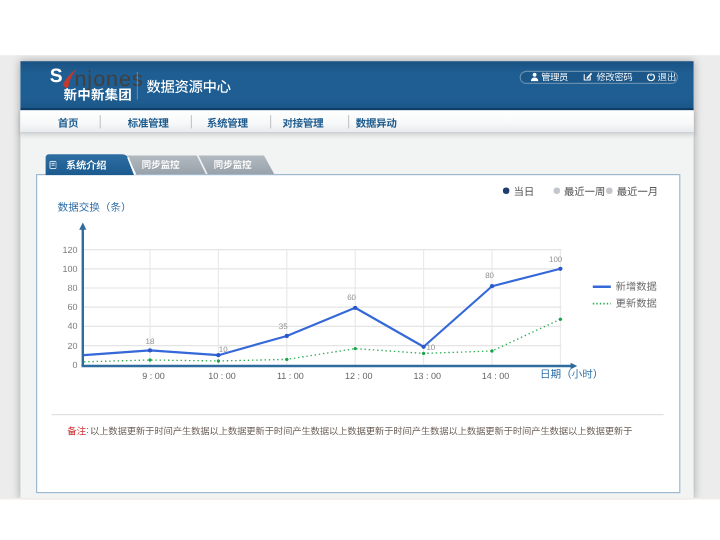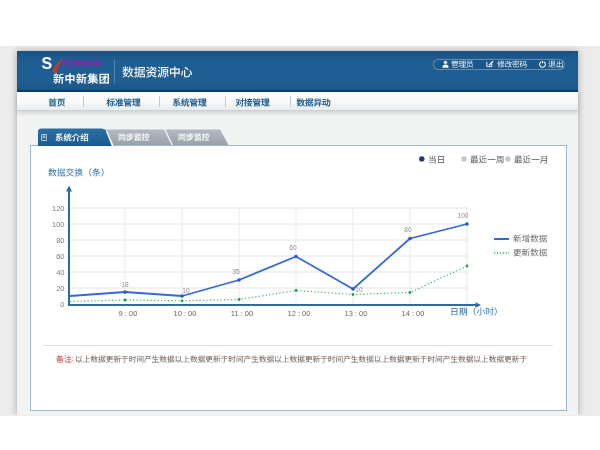--- a/index.html
+++ b/index.html
@@ -9,21 +9,21 @@
 <div class="abs" style="left:17px;top:5px;width:561px;height:365px;background:#f2f3f3;box-shadow:0 0 7px rgba(0,0,0,0.30)"></div>
 </div>
 <div class="abs" style="left:0;top:415px;width:600px;height:1.2px;background:#f3ebe6"></div>
 
 <div class="abs" style="left:17px;top:51px;width:561px;height:41px;background:linear-gradient(180deg,#1a5182 0%,#1f5e92 25%,#1f5e92 80%,#1b5688 100%);border-bottom:2px solid #0f3e68"></div>
 
 <div class="abs" style="left:41.5px;top:55px;color:#fff;font-weight:bold;font-size:16px">S</div>
 <svg class="abs" style="left:51px;top:57px;overflow:visible" width="14" height="18" viewBox="0 0 14 18">
     <path d="M1.2 13.5 C4.5 7.5 8.5 3.2 13 0.8 C9 5.5 7 9.5 6.2 14.8 C5.5 16.2 4.8 16.6 3.8 16.2 C2.8 15.8 2.5 15.2 1.2 13.5 Z" fill="#c0392e"></path>
   </svg>
-<div class="abs" style="left:62px;top:55.5px;color:#a21caf;font-weight:bold;font-size:11px;letter-spacing:0.8px">njones</div>
+<div class="abs" style="left:62px;top:55.5px;color:#404040;font-weight:normal;font-size:18px;letter-spacing:0.8px">njones</div>
 <svg style="position:absolute;left:52.5px;top:73.2px;overflow:visible" width="57" height="14" viewBox="0 -9.86 57 14.00">
     <path d="M1.3 -2.5C1.1 -1.9 0.7 -1.3 0.3 -0.9C0.5 -0.7 1 -0.4 1.2 -0.2C1.6 -0.7 2 -1.5 2.3 -2.3ZM4 -2.1C4.3 -1.6 4.7 -0.9 4.8 -0.5L5.7 -1C5.6 -0.6 5.5 -0.3 5.2 0.1C5.5 0.2 6.1 0.6 6.3 0.9C7.2 -0.5 7.4 -2.8 7.4 -4.5V-4.6H8.5V1H9.8V-4.6H10.8V-5.8H7.4V-7.6C8.5 -7.8 9.7 -8.1 10.6 -8.4L9.5 -9.4C8.7 -9 7.4 -8.7 6.1 -8.4V-4.5C6.1 -3.4 6.1 -2.1 5.7 -1C5.6 -1.5 5.2 -2.1 4.8 -2.6ZM2.3 -7.3H3.9C3.8 -6.9 3.6 -6.3 3.4 -5.9H2.1L2.7 -6C2.6 -6.4 2.5 -6.9 2.3 -7.3ZM2.2 -9.3C2.3 -9 2.4 -8.7 2.5 -8.4H0.6V-7.3H2.1L1.2 -7.1C1.3 -6.7 1.5 -6.3 1.5 -5.9H0.4V-4.8H2.6V-3.9H0.5V-2.8H2.6V-0.4C2.6 -0.3 2.5 -0.3 2.4 -0.3C2.3 -0.3 1.9 -0.3 1.6 -0.3C1.7 0 1.9 0.5 1.9 0.8C2.6 0.8 3 0.8 3.3 0.6C3.7 0.4 3.8 0.1 3.8 -0.4V-2.8H5.6V-3.9H3.8V-4.8H5.8V-5.9H4.6C4.8 -6.3 5 -6.7 5.2 -7.1L4.2 -7.3H5.6V-8.4H3.9C3.7 -8.8 3.6 -9.2 3.4 -9.6Z M16.3 -9.5V-7.6H12.4V-1.9H13.7V-2.5H16.3V1H17.7V-2.5H20.2V-1.9H21.6V-7.6H17.7V-9.5ZM13.7 -3.8V-6.2H16.3V-3.8ZM20.2 -3.8H17.7V-6.2H20.2Z M24.1 -2.5C23.9 -1.9 23.5 -1.3 23.1 -0.9C23.3 -0.7 23.8 -0.4 24 -0.2C24.4 -0.7 24.8 -1.5 25.1 -2.3ZM26.8 -2.1C27.1 -1.6 27.5 -0.9 27.6 -0.5L28.5 -1C28.4 -0.6 28.3 -0.3 28 0.1C28.3 0.2 28.9 0.6 29.1 0.9C30 -0.5 30.2 -2.8 30.2 -4.5V-4.6H31.3V1H32.6V-4.6H33.6V-5.8H30.2V-7.6C31.3 -7.8 32.5 -8.1 33.4 -8.4L32.3 -9.4C31.5 -9 30.2 -8.7 28.9 -8.4V-4.5C28.9 -3.4 28.9 -2.1 28.5 -1C28.4 -1.5 28 -2.1 27.6 -2.6ZM25.1 -7.3H26.7C26.6 -6.9 26.4 -6.3 26.2 -5.9H24.9L25.5 -6C25.4 -6.4 25.3 -6.9 25.1 -7.3ZM25 -9.3C25.1 -9 25.2 -8.7 25.3 -8.4H23.4V-7.3H24.9L24 -7.1C24.1 -6.7 24.3 -6.3 24.3 -5.9H23.2V-4.8H25.4V-3.9H23.3V-2.8H25.4V-0.4C25.4 -0.3 25.3 -0.3 25.2 -0.3C25.1 -0.3 24.7 -0.3 24.4 -0.3C24.5 0 24.7 0.5 24.7 0.8C25.4 0.8 25.8 0.8 26.1 0.6C26.5 0.4 26.6 0.1 26.6 -0.4V-2.8H28.4V-3.9H26.6V-4.8H28.6V-5.9H27.4C27.6 -6.3 27.8 -6.7 28 -7.1L27 -7.3H28.4V-8.4H26.7C26.5 -8.8 26.4 -9.2 26.2 -9.6Z M39.1 -3.1V-2.5H34.7V-1.5H38C36.9 -0.9 35.6 -0.4 34.4 -0.2C34.6 0.1 35 0.6 35.2 0.9C36.5 0.6 38 -0.1 39.1 -0.9V1H40.4V-1C41.5 -0.2 43 0.5 44.3 0.9C44.5 0.6 44.9 0.1 45.1 -0.2C44 -0.5 42.7 -0.9 41.7 -1.5H44.9V-2.5H40.4V-3.1ZM39.6 -6.1V-5.6H37.3V-6.1ZM39.4 -9.2C39.5 -9 39.6 -8.7 39.7 -8.4H37.9C38.1 -8.7 38.3 -9 38.5 -9.3L37.1 -9.5C36.6 -8.6 35.7 -7.4 34.4 -6.5C34.7 -6.3 35.2 -5.9 35.4 -5.6C35.6 -5.8 35.8 -6 36 -6.1V-2.9H37.3V-3.2H44.6V-4.3H40.9V-4.7H43.8V-5.6H40.9V-6.1H43.8V-6.9H40.9V-7.4H44.3V-8.4H41.1C41 -8.8 40.8 -9.2 40.6 -9.6ZM39.6 -6.9H37.3V-7.4H39.6ZM39.6 -4.7V-4.3H37.3V-4.7Z M46.4 -9.1V1H47.8V0.6H54.5V1H56V-9.1ZM47.8 -0.6V-7.9H54.5V-0.6ZM51.5 -7.5V-6.3H48.3V-5.1H51C50.1 -4.1 49 -3.2 48 -2.7C48.3 -2.5 48.6 -2 48.8 -1.8C49.7 -2.3 50.7 -3 51.5 -3.8V-2.3C51.5 -2.2 51.4 -2.1 51.3 -2.1C51.2 -2.1 50.7 -2.1 50.3 -2.1C50.5 -1.8 50.7 -1.3 50.7 -0.9C51.4 -0.9 51.9 -1 52.3 -1.1C52.7 -1.3 52.8 -1.7 52.8 -2.3V-5.1H54.1V-6.3H52.8V-7.5Z" fill="#ffffff"></path>
   </svg>
 <div class="abs" style="left:114px;top:60px;width:1px;height:23px;background:rgba(255,255,255,0.25)"></div>
 <svg style="position:absolute;left:122px;top:65.5px;overflow:visible" width="70" height="15" viewBox="0 -10.56 70 15.00">
     <path d="M5.2 -9.9C5 -9.5 4.6 -8.8 4.4 -8.4L5.1 -8C5.4 -8.4 5.8 -9 6.2 -9.5ZM0.9 -9.5C1.3 -9 1.6 -8.4 1.7 -8L2.5 -8.4C2.4 -8.8 2.1 -9.4 1.8 -9.9ZM4.7 -3C4.5 -2.5 4.1 -2 3.7 -1.6C3.3 -1.8 2.9 -2 2.5 -2.2L3 -3ZM1.2 -1.8C1.7 -1.6 2.4 -1.3 3 -1C2.2 -0.5 1.4 -0.1 0.4 0.1C0.6 0.3 0.8 0.7 0.9 0.9C2 0.6 3 0.2 3.9 -0.5C4.3 -0.2 4.6 -0 4.9 0.2L5.5 -0.6C5.3 -0.7 5 -0.9 4.6 -1.1C5.2 -1.8 5.7 -2.7 6 -3.7L5.4 -4L5.2 -3.9H3.5L3.7 -4.5L2.7 -4.7C2.6 -4.4 2.5 -4.2 2.4 -3.9H0.8V-3H1.9C1.7 -2.6 1.4 -2.1 1.2 -1.8ZM3 -10.1V-7.9H0.6V-7H2.6C2 -6.3 1.2 -5.7 0.4 -5.4C0.6 -5.1 0.9 -4.8 1 -4.5C1.7 -4.9 2.4 -5.5 3 -6.1V-4.8H4V-6.3C4.5 -5.9 5.1 -5.4 5.4 -5.2L6 -6C5.8 -6.1 4.9 -6.7 4.3 -7H6.4V-7.9H4V-10.1ZM7.5 -10.1C7.2 -7.9 6.6 -5.9 5.7 -4.6C5.9 -4.5 6.4 -4.1 6.5 -3.9C6.8 -4.3 7 -4.8 7.3 -5.3C7.5 -4.2 7.8 -3.2 8.2 -2.4C7.6 -1.3 6.7 -0.5 5.4 0.1C5.6 0.3 5.9 0.8 6 1.1C7.2 0.4 8.1 -0.3 8.8 -1.3C9.4 -0.4 10.1 0.4 11 0.9C11.1 0.6 11.5 0.2 11.7 0C10.8 -0.5 10 -1.3 9.4 -2.4C10 -3.6 10.4 -5 10.6 -6.8H11.4V-7.8H8.1C8.3 -8.5 8.4 -9.2 8.5 -9.9ZM9.6 -6.8C9.4 -5.6 9.2 -4.5 8.8 -3.6C8.4 -4.5 8.1 -5.6 7.9 -6.8Z M17.5 -2.8V1H18.5V0.6H21.9V1H22.9V-2.8H20.6V-4.2H23.2V-5.1H20.6V-6.3H22.8V-9.6H16.4V-6C16.4 -4.1 16.3 -1.5 15 0.4C15.3 0.5 15.8 0.8 16 1C16.9 -0.4 17.3 -2.4 17.4 -4.2H19.6V-2.8ZM17.5 -8.6H21.8V-7.3H17.5ZM17.5 -6.3H19.6V-5.1H17.5L17.5 -6ZM18.5 -0.3V-1.9H21.9V-0.3ZM13.6 -10.1V-7.8H12.2V-6.7H13.6V-4.3L12 -3.9L12.3 -2.8L13.6 -3.2V-0.4C13.6 -0.2 13.5 -0.1 13.4 -0.1C13.2 -0.1 12.8 -0.1 12.3 -0.2C12.4 0.1 12.6 0.6 12.6 0.9C13.4 0.9 13.9 0.9 14.2 0.7C14.5 0.5 14.6 0.2 14.6 -0.4V-3.5L15.9 -3.9L15.8 -4.9L14.6 -4.6V-6.7H15.9V-7.8H14.6V-10.1Z M24.3 -9C25.2 -8.7 26.3 -8.1 26.8 -7.7L27.4 -8.5C26.9 -8.9 25.8 -9.5 24.9 -9.8ZM24 -6 24.3 -5C25.3 -5.3 26.5 -5.8 27.6 -6.2L27.5 -7.1C26.2 -6.7 24.9 -6.3 24 -6ZM25.5 -4.5V-1.1H26.6V-3.4H32.3V-1.2H33.5V-4.5ZM28.9 -3.1C28.6 -1.3 27.7 -0.4 23.9 0.1C24.1 0.3 24.3 0.8 24.4 1C28.5 0.5 29.6 -0.8 30 -3.1ZM29.5 -0.8C31 -0.3 33 0.5 34 1L34.7 0C33.6 -0.5 31.6 -1.2 30.2 -1.6ZM29.1 -10.1C28.8 -9.2 28.2 -8.2 27.3 -7.5C27.5 -7.4 27.9 -7 28 -6.8C28.6 -7.2 29 -7.7 29.3 -8.2H30.5C30.2 -7 29.4 -6 27.3 -5.4C27.6 -5.2 27.8 -4.8 27.9 -4.6C29.6 -5.1 30.5 -5.9 31.1 -6.8C31.8 -5.8 32.9 -5.1 34.2 -4.7C34.3 -5 34.6 -5.4 34.8 -5.6C33.4 -5.9 32.1 -6.7 31.5 -7.7L31.7 -8.2H33.2C33 -7.8 32.8 -7.5 32.7 -7.2L33.7 -6.9C34 -7.5 34.3 -8.2 34.6 -8.9L33.8 -9.1L33.6 -9.1H29.8C30 -9.3 30.1 -9.6 30.2 -9.9Z M41.8 -4.8H45.1V-3.9H41.8ZM41.8 -6.4H45.1V-5.6H41.8ZM41.1 -2.4C40.8 -1.7 40.3 -0.8 39.8 -0.2C40 -0.1 40.5 0.2 40.7 0.3C41.2 -0.3 41.7 -1.3 42.1 -2.2ZM44.5 -2.2C45 -1.4 45.5 -0.4 45.7 0.2L46.8 -0.3C46.5 -0.8 46 -1.8 45.5 -2.6ZM36.1 -9.2C36.7 -8.8 37.6 -8.2 38.1 -7.9L38.7 -8.8C38.3 -9.1 37.4 -9.7 36.7 -10ZM35.5 -6C36.2 -5.6 37.1 -5.1 37.5 -4.7L38.2 -5.6C37.7 -6 36.8 -6.5 36.2 -6.8ZM35.7 0.2 36.7 0.9C37.3 -0.3 37.9 -1.8 38.4 -3L37.5 -3.7C36.9 -2.3 36.2 -0.7 35.7 0.2ZM39.1 -9.5V-6.2C39.1 -4.2 39 -1.5 37.6 0.4C37.9 0.5 38.4 0.8 38.6 1C40 -1 40.2 -4.1 40.2 -6.2V-8.5H46.5V-9.5ZM42.9 -8.4C42.8 -8.1 42.6 -7.6 42.5 -7.3H40.8V-3H42.9V-0.1C42.9 -0 42.8 0 42.6 0C42.5 0 42 0 41.5 0C41.6 0.3 41.7 0.7 41.8 1C42.6 1 43.1 1 43.5 0.8C43.8 0.7 43.9 0.4 43.9 -0.1V-3H46.1V-7.3H43.6L44.1 -8.2Z M52.2 -10.1V-8H47.9V-2.1H49V-2.9H52.2V1H53.4V-2.9H56.5V-2.2H57.7V-8H53.4V-10.1ZM49 -4V-6.9H52.2V-4ZM56.5 -4H53.4V-6.9H56.5Z M62 -6.7V-0.9C62 0.4 62.4 0.8 63.9 0.8C64.2 0.8 65.8 0.8 66.1 0.8C67.5 0.8 67.8 0.1 68 -2.2C67.7 -2.3 67.2 -2.5 66.9 -2.7C66.8 -0.7 66.7 -0.3 66 -0.3C65.7 -0.3 64.3 -0.3 64 -0.3C63.3 -0.3 63.2 -0.4 63.2 -0.9V-6.7ZM60 -5.9C59.8 -4.4 59.5 -2.6 59 -1.3L60.1 -0.9C60.6 -2.2 60.9 -4.2 61.1 -5.7ZM67.5 -5.9C68.2 -4.4 68.8 -2.5 69 -1.3L70.2 -1.8C69.9 -3 69.3 -4.8 68.6 -6.3ZM62.5 -9.1C63.7 -8.3 65.1 -7.1 65.8 -6.3L66.6 -7.2C65.9 -8 64.4 -9.1 63.3 -9.8Z" fill="#ffffff"></path>
   </svg>
 <div class="abs" style="left:433px;top:58.5px;width:132px;height:11px;border:1px solid rgba(255,255,255,0.33);border-radius:5.5px;background:rgba(12,50,86,0.15)"></div>
 <svg class="abs" style="left:441.5px;top:60px" width="7" height="8" viewBox="0 0 8 9">
     <circle cx="4" cy="2.6" r="1.9" fill="#fff"></circle>

